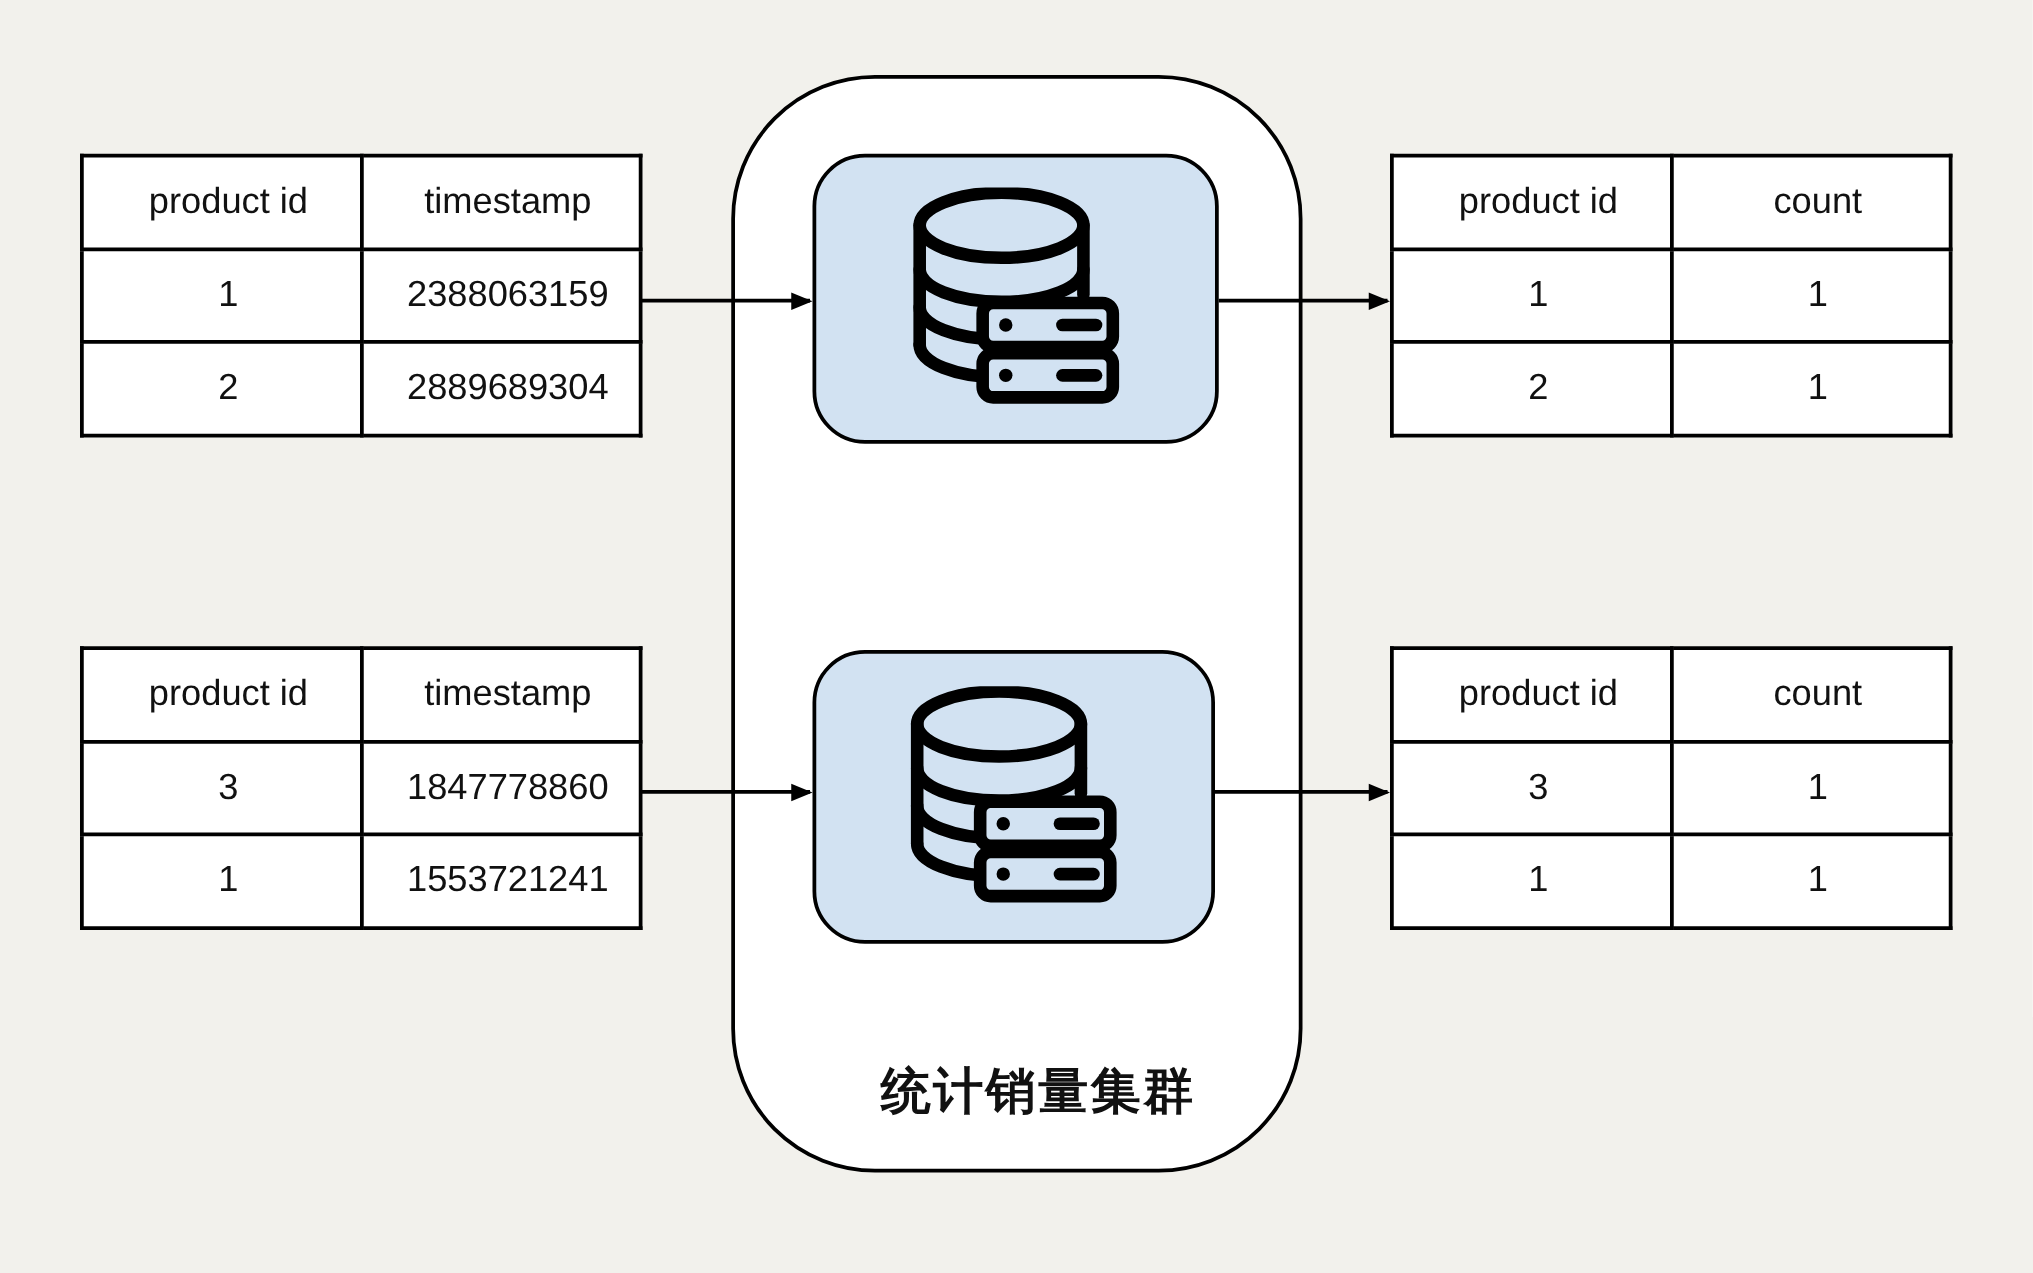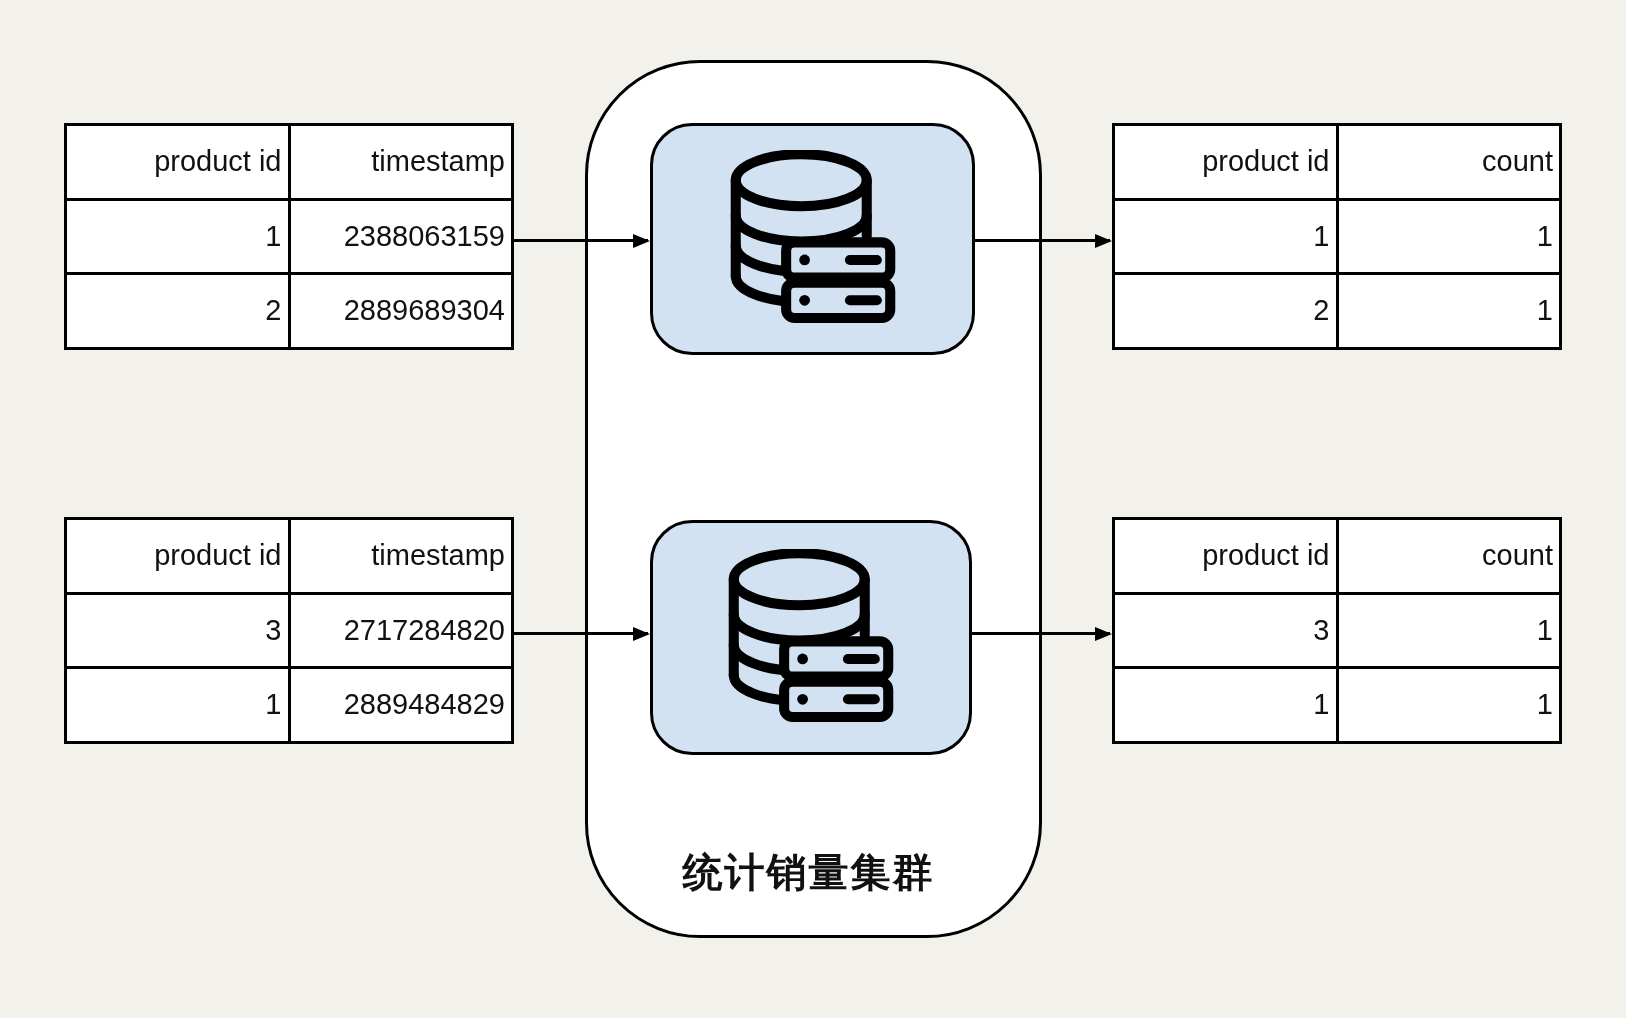--- a/index.html
+++ b/index.html
@@ -8,21 +8,21 @@
     background:#f2f1ec; overflow:hidden;
     font-family:"Liberation Sans", sans-serif; color:#111;
   }
   table.dtable {
     position:absolute; border-collapse:collapse; background:#fff;
     table-layout:fixed; width:450px;
   }
   table.dtable th, table.dtable td {
     border:3px solid #000; box-sizing:border-box;
     height:74.5px; padding:0 6px 0 17px;
-    font-size:29px; font-weight:400; text-align:right; vertical-align:middle;
+    font-size:29px; font-weight:400; text-align:center; vertical-align:middle;
     white-space:nowrap; overflow:hidden;
   }
   #t-in-top   { left:64px;   top:123px; }
   #t-in-bottom{ left:64px;   top:517px; }
   #t-out-top  { left:1112px; top:123px; }
   #t-out-bottom{ left:1112px; top:517px; }
 
   .cluster {
     position:absolute; left:585px; top:60px; width:457px; height:878px;
     background:#fff; border:3px solid #000; border-radius:115px;
@@ -30,21 +30,21 @@
   }
   .node {
     position:absolute; background:#d2e2f2; border:3px solid #000;
     border-radius:42px; box-sizing:border-box;
     display:flex; align-items:center; justify-content:center;
   }
   #node-top    { left:650px; top:123px; width:325px; height:232px; }
   #node-bottom { left:650px; top:520px; width:322px; height:235px; }
 
   .cluster-label {
-    position:absolute; left:580px; top:845px; width:457px;
+    position:absolute; left:602px; top:845px; width:457px;
     text-align:center; font-size:40px; font-weight:600;
     letter-spacing:2px; color:#111;
   }
 
   .arrow { position:absolute; height:3px; background:#000; }
   .arrow::after {
     content:""; position:absolute; right:-2px; top:50%;
     transform:translateY(-50%); width:0; height:0;
     border-left:17px solid #000;
     border-top:7px solid transparent; border-bottom:7px solid transparent;
@@ -77,25 +77,25 @@
     </table>
 
   <table class="dtable" id="t-in-bottom">
     <tbody>
         <tr>
       <th>product id</th>
       <th>timestamp</th>
     </tr>
     <tr>
       <td>3</td>
-      <td>2717284820</td>
+      <td>1847778860</td>
     </tr>
     <tr>
       <td>1</td>
-      <td>2889484829</td>
+      <td>1553721241</td>
     </tr>
   </tbody>
     </table>
 
   <div class="cluster"></div>
 
   <div class="node" id="node-top">
     <svg viewBox="0 0 100 106" width="168" height="178">
       <g fill="none" stroke="#000" stroke-width="6" stroke-linecap="round">
         <ellipse cx="43" cy="18" rx="39" ry="15.5"></ellipse>

